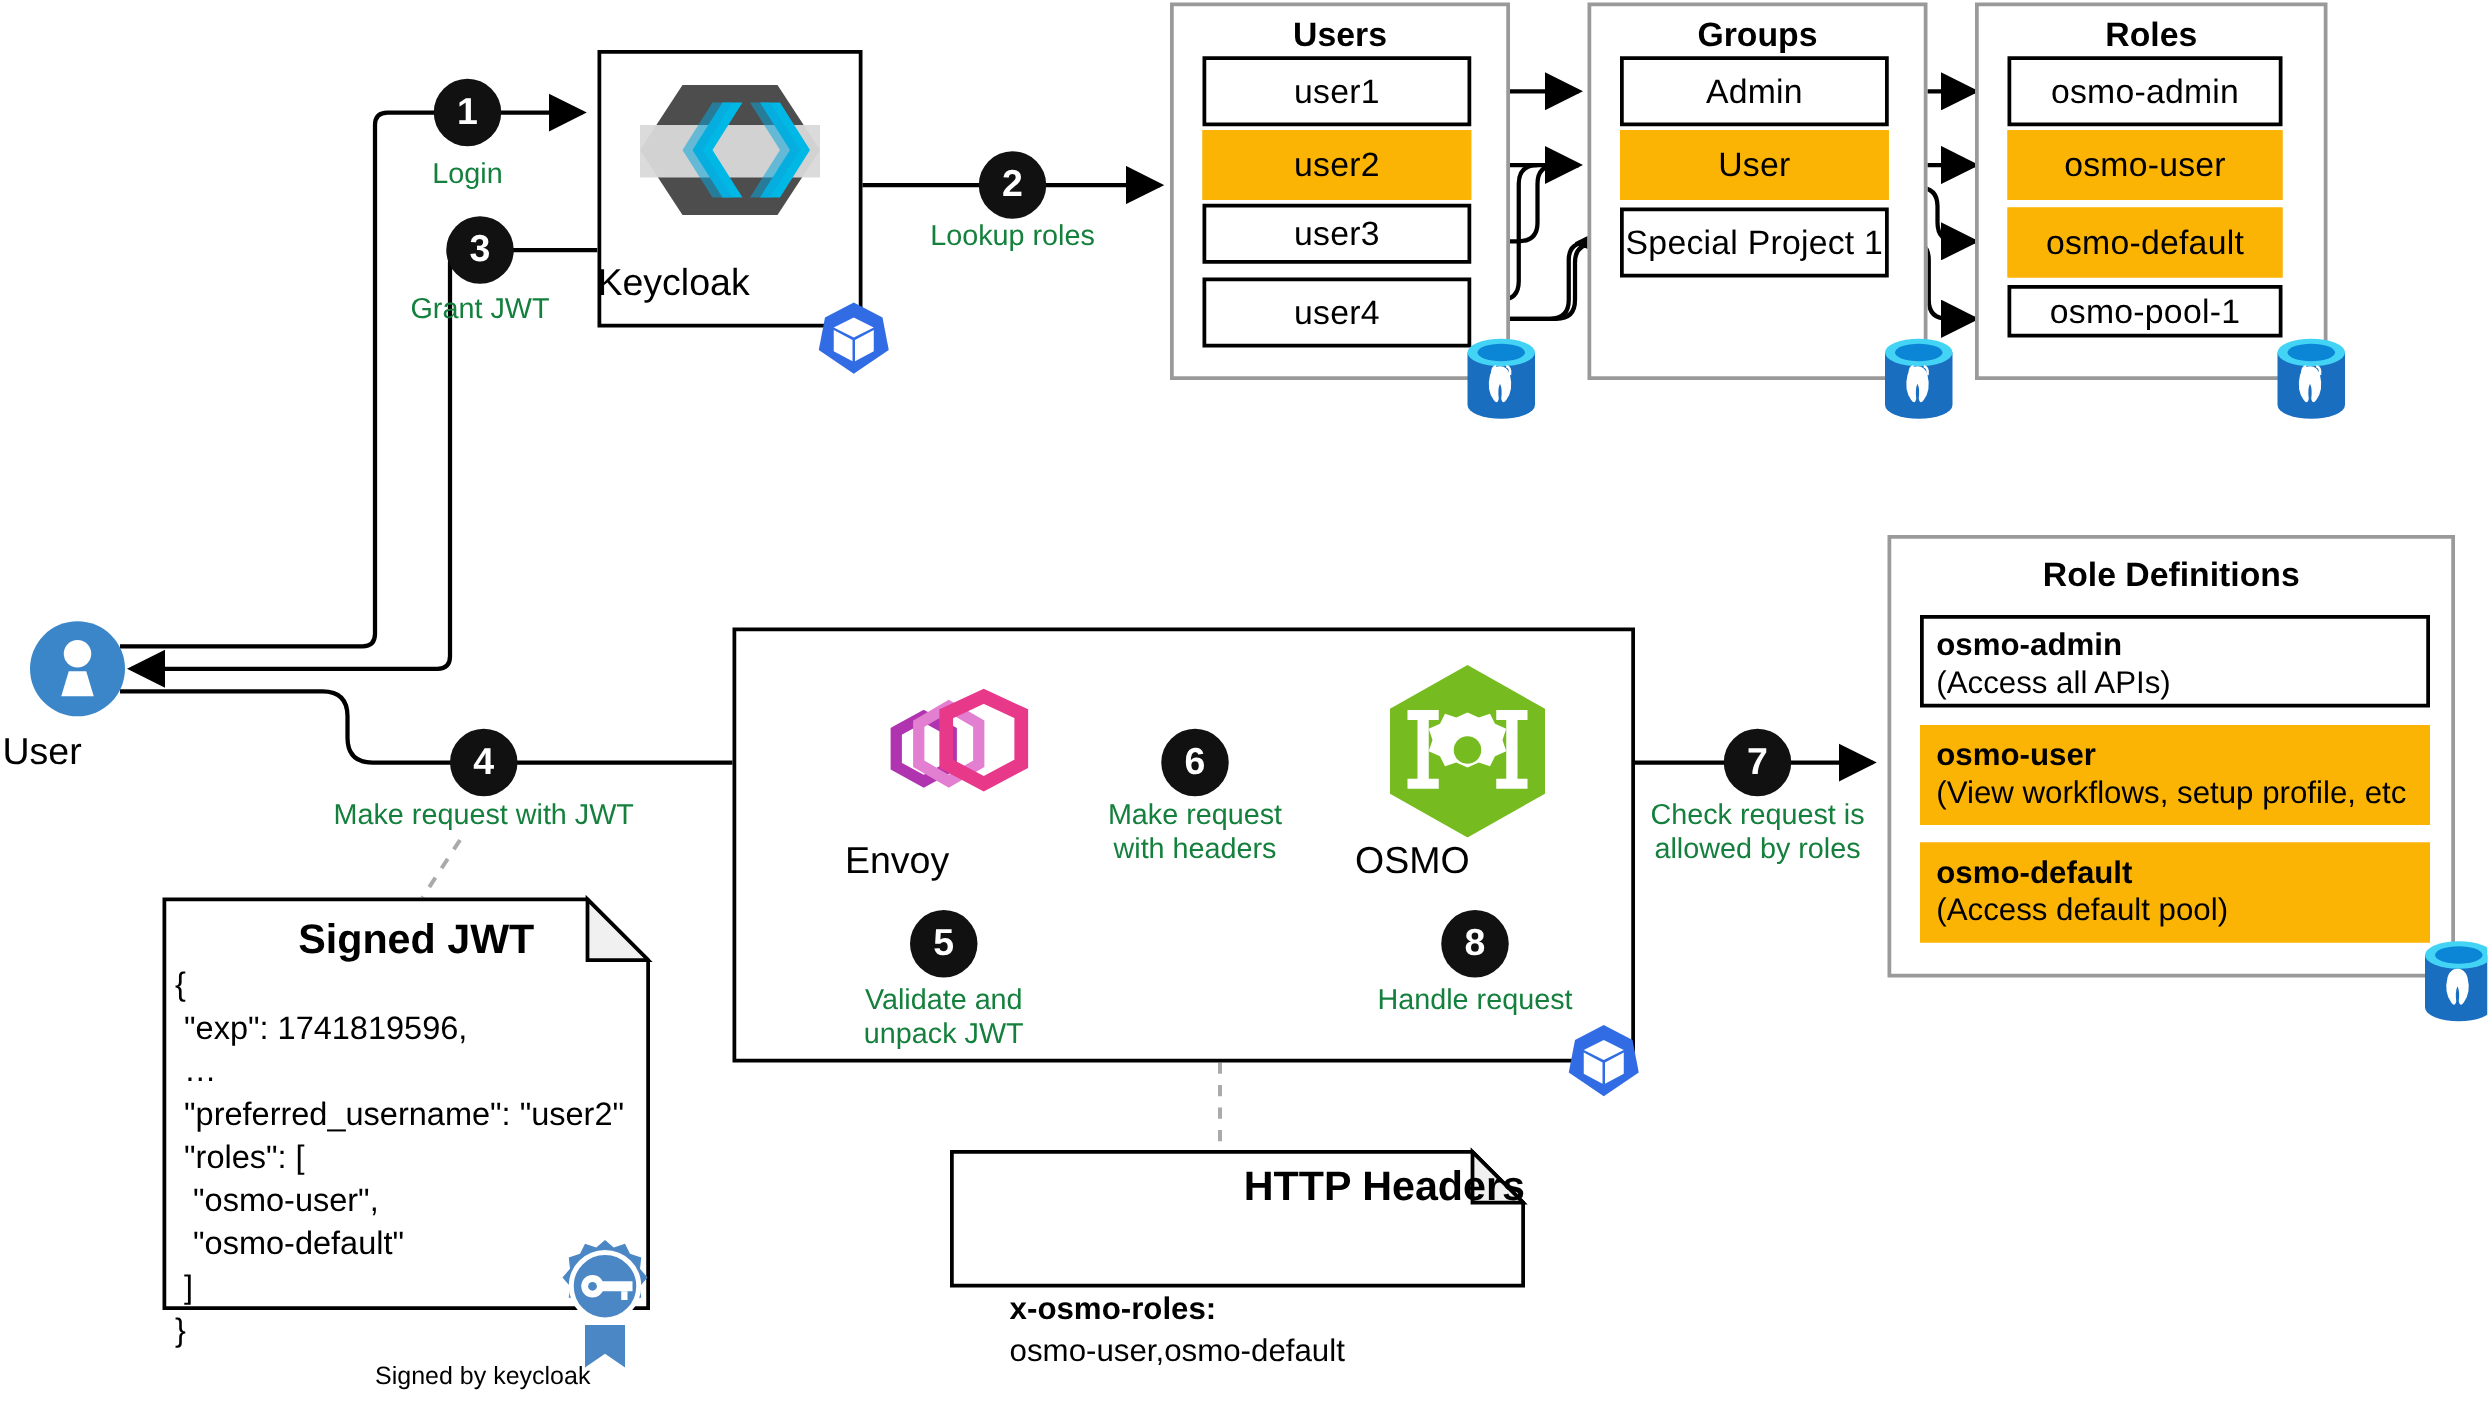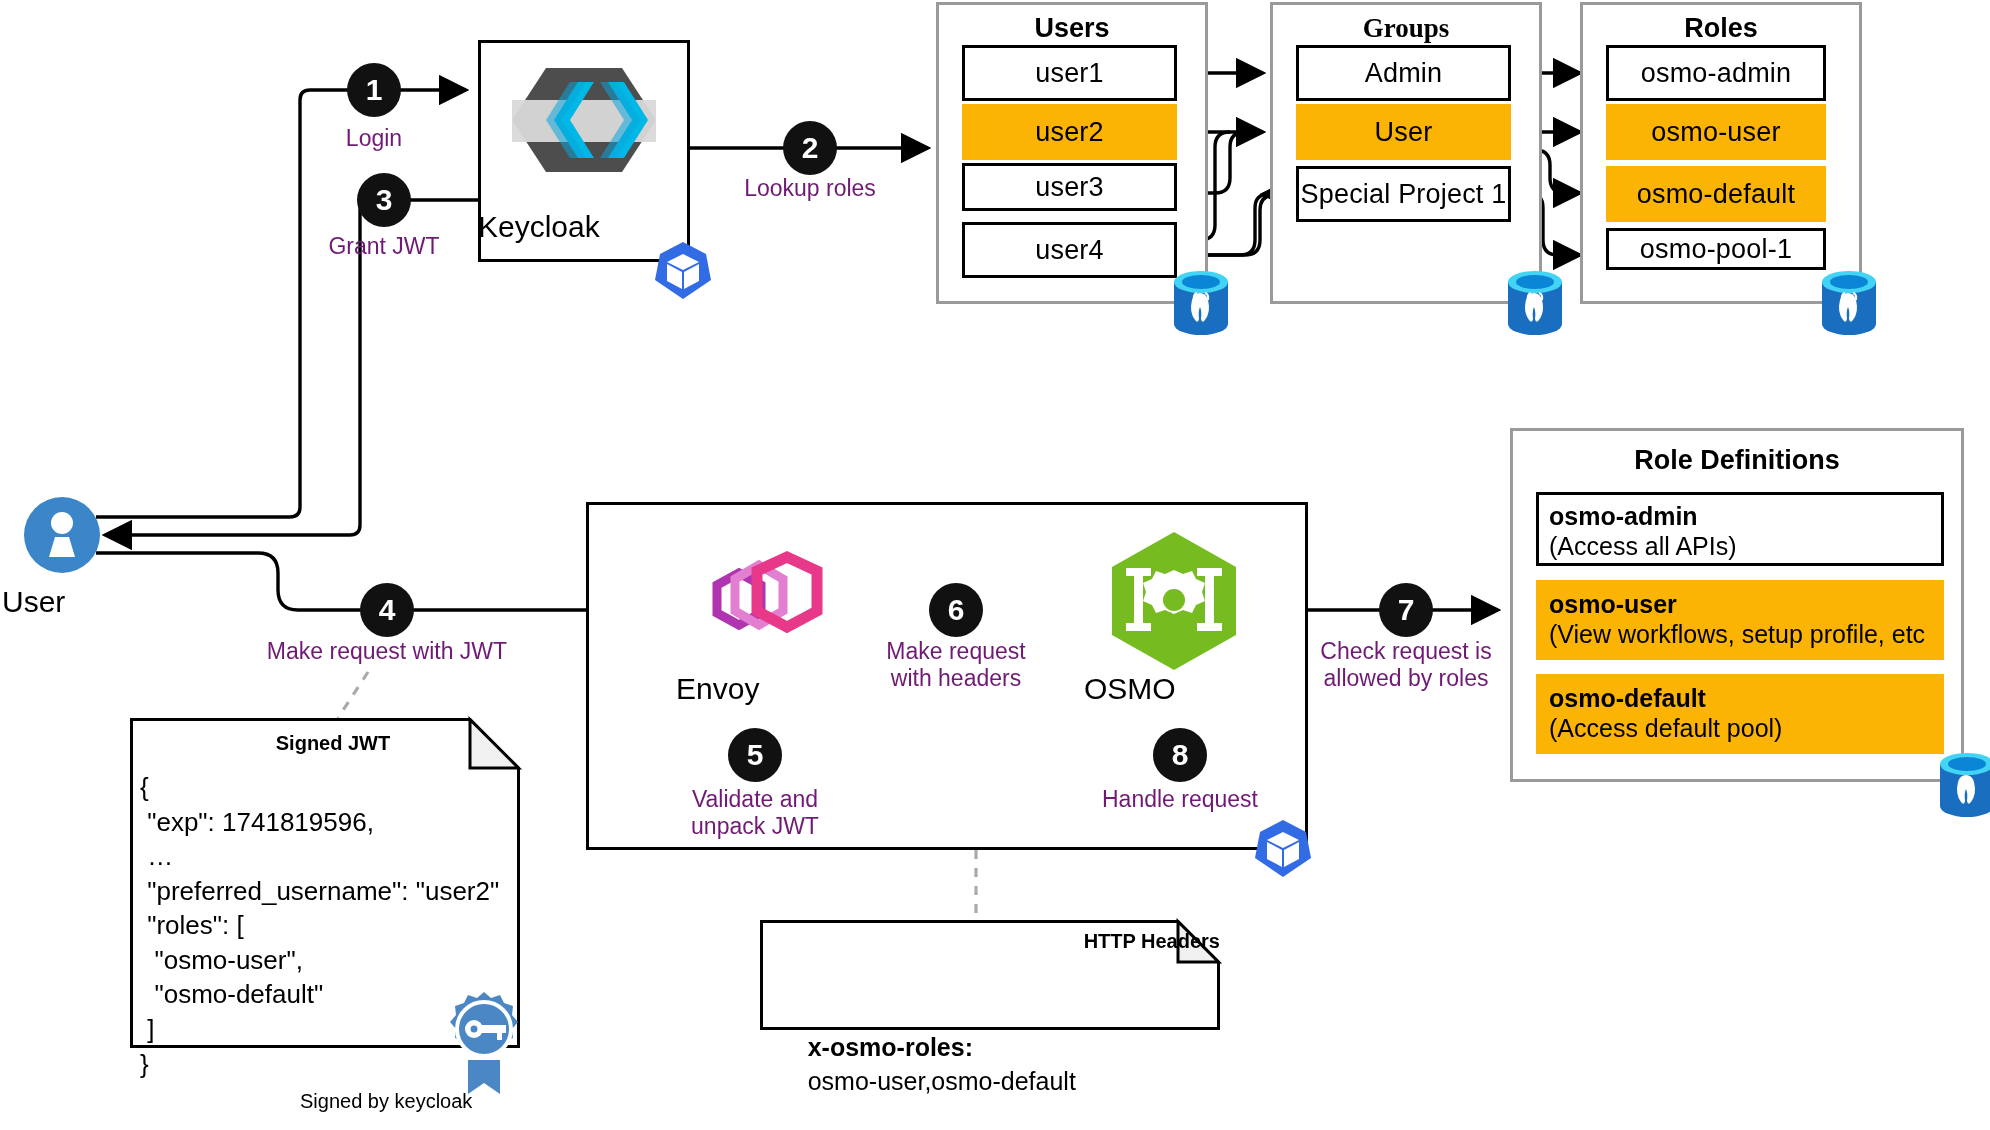--- a/index.html
+++ b/index.html
@@ -13,25 +13,25 @@
   .gbox-title{position:absolute;left:0;right:0;text-align:center;font-weight:bold;font-size:27px;}
 
   
   .item{border:3px solid #000;background:#fff;display:flex;align-items:center;justify-content:center;
         font-size:27px;letter-spacing:.2px;}
   .item.hl{background:#FBB403;border-color:#FBB403;}
 
   
   .badge{border-radius:50%;background:#111;color:#fff;display:flex;align-items:center;justify-content:center;
          font-weight:bold;font-size:30px;}
-  .steplabel{position:absolute;text-align:center;font-size:23px;line-height:1.18;white-space:pre-line;color:#701a75;}
+  .steplabel{position:absolute;text-align:center;font-size:23px;line-height:1.18;white-space:pre-line;color:#15803d;}
 
   
   .nodelabel{position:absolute;text-align:left;font-size:30px;color:#000;}
-  .doc-title{position:absolute;left:0;right:0;text-align:center;font-weight:bold;font-size:20px;padding-left:16px;}
+  .doc-title{position:absolute;left:0;right:0;text-align:center;font-weight:bold;font-size:33px;padding-left:16px;}
   .doc-text{position:absolute;font-size:26px;line-height:1.33;white-space:pre;}
 
   
   .roledef{border:3px solid #000;background:#fff;padding:6px 10px 8px 10px;font-size:25px;line-height:1.2;}
   .roledef.hl{background:#FBB403;border-color:#FBB403;}
   .roledef .rd-name{font-weight:bold;}
 
   
   .kbox{border:3px solid #000;background:#fff;}
 
@@ -135,21 +135,21 @@
     <svg width="62" height="66" viewBox="0 0 62 66">
       <path d="M4,12 L4,54 a27,11 0 0 0 54,0 L58,12 Z" fill="#1a6ec0"></path>
       <ellipse cx="31" cy="12" rx="27" ry="11" fill="#43d3f5"></ellipse>
       <ellipse cx="31" cy="12" rx="19" ry="7" fill="#0b86d6"></ellipse>
       <path d="M22,30 q-3,12 3,20 q3,4 4,-1 q-1,-8 1,-12 q2,4 1,12 q1,5 4,1 q6,-8 3,-20 q-2,-7 -8,-7 q-6,0 -8,7 z" fill="#fff"></path>
       <path d="M24,30 q-1,-6 3,-7 M38,30 q1,-6 -3,-7" stroke="#fff" stroke-width="2" fill="none"></path>
     </svg>
   </div>
 
   <div class="abs gbox" style="left:1270px;top:2px;width:272px;height:302px;">
-    <div class="gbox-title" style="top:8px;font-family:Liberation Serif, serif;">Groups</div>
+    <div class="gbox-title" style="top:8px;">Groups</div>
   </div>
   <div class="abs item" style="left:1296px;top:45px;width:215px;height:56px;">
     <span>Admin</span>
     </div>
   <div class="abs item hl" style="left:1296px;top:104px;width:215px;height:56px;">
     <span>User</span>
     </div>
   <div class="abs item" style="left:1296px;top:166px;width:215px;height:56px;">
     <span>Special Project 1</span>
     </div>

